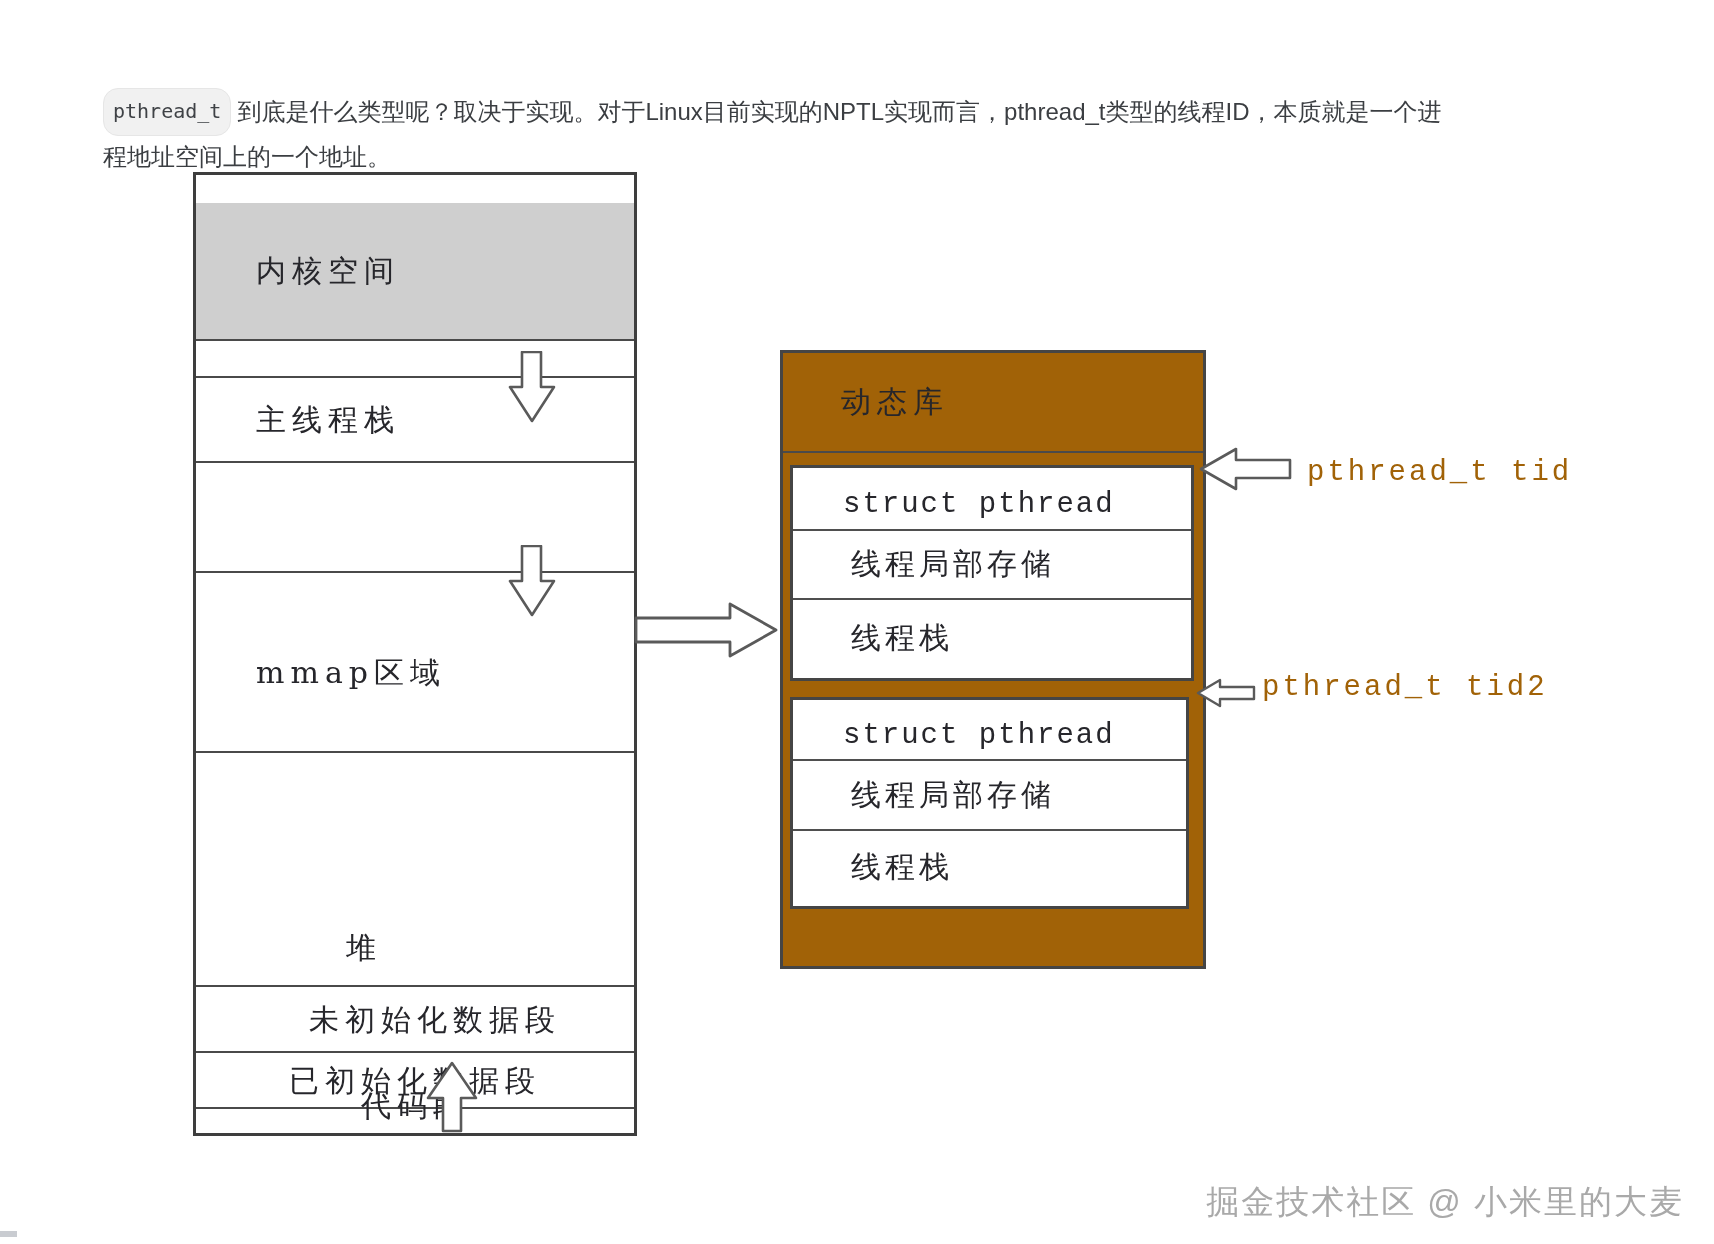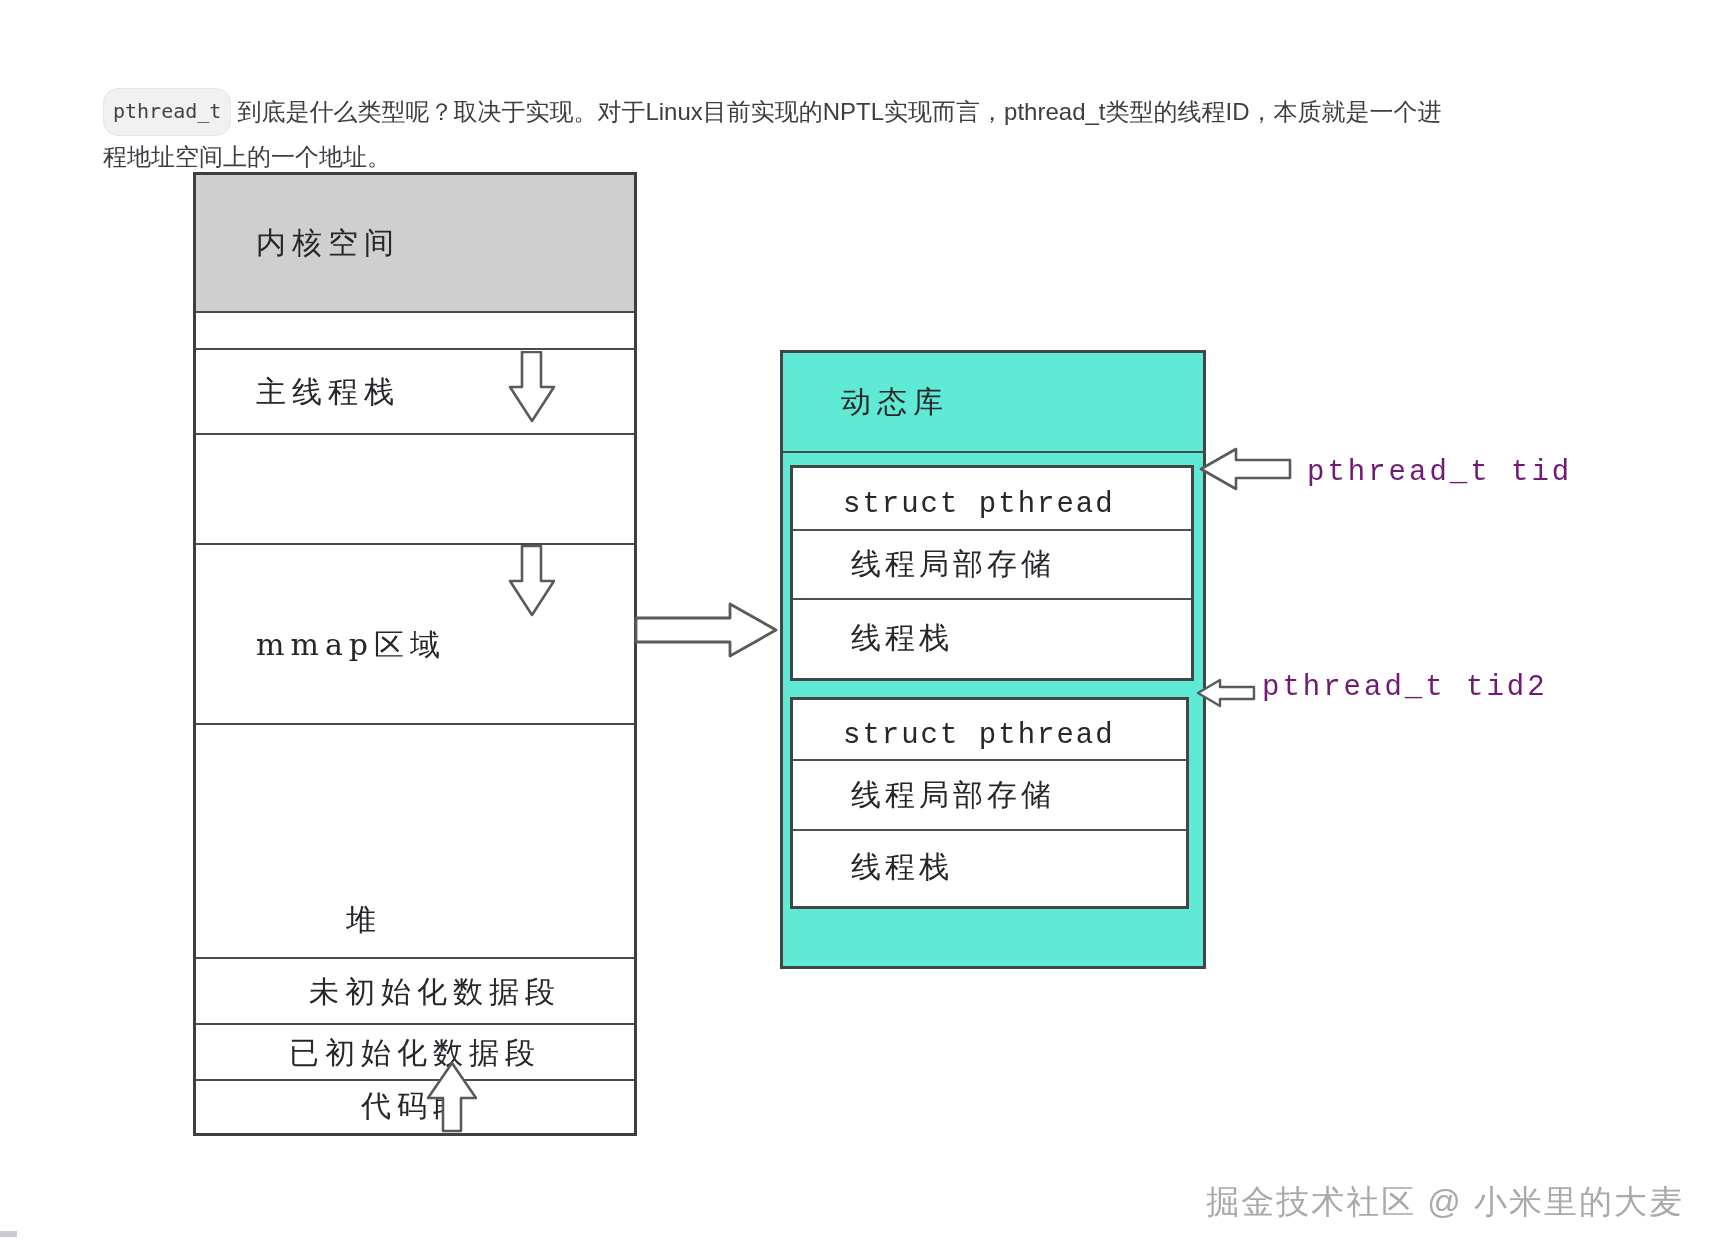--- a/index.html
+++ b/index.html
@@ -10,51 +10,51 @@
   .para{position:absolute;left:103px;top:64px;width:1352px;
         font-size:24px;line-height:41px;color:#3b3e42;}
   .inline-code{display:inline-block;font-family:"DejaVu Sans Mono",monospace;font-size:20px;
         background:#f1f1f1;border:1px solid #e6e6e6;border-radius:15px;
         padding:2px 9px 3px;color:#3f4246;margin-right:6px;vertical-align:2px;}
 
   
   .membox{position:absolute;left:193px;top:172px;width:438px;height:958px;
           border:3px solid #3e3e3e;background:#fff;}
   .sec{position:absolute;left:0;width:100%;box-sizing:border-box;display:flex;align-items:center;}
-  .sec.line{border-bottom:2px solid #4a4a4a;}
+  .sec.line{border-bottom:2px solid #4a4a4a;margin-top:28px;}
   .s-kernel{top:0;height:138px;background:#cfcfcf;}
   .s-strip{top:140px;height:35px;}
   .s-stack{top:177px;height:83px;}
   .s-empty1{top:262px;height:108px;}
   .s-mmap{top:392px;height:158px;}
   .s-heap{top:532px;height:252px;}
   .s-bss{top:786px;height:64px;justify-content:center;padding-left:40px;}
   .s-data{top:852px;height:54px;justify-content:center;}
   .s-text{top:908px;height:47px;justify-content:center;}
 
   .lbl{font-family:"DejaVu Serif",serif;font-size:30px;letter-spacing:6px;color:#26262b;white-space:nowrap;}
   .ind{padding-left:60px;}
   .heap-lbl{position:absolute;left:150px;bottom:16px;}
 
   .arr{position:absolute;}
 
   
   .rightbox{position:absolute;left:780px;top:350px;width:420px;height:613px;
-            border:3px solid #454545;background:#5eead4;}
+            border:3px solid #454545;background:#a16207;}
   .r-top{position:absolute;left:0;top:0;width:100%;height:100px;box-sizing:border-box;
          border-bottom:2px solid #4a4a4a;display:flex;align-items:center;}
   .inner{position:absolute;box-sizing:border-box;border:3px solid #454545;background:#fff;}
   .inner1{left:7px;top:112px;width:404px;height:216px;}
   .inner2{left:7px;top:344px;width:399px;height:212px;}
   .irow{box-sizing:border-box;display:flex;align-items:center;}
   .irow.line{border-bottom:2px solid #4f4f4f;}
   .mono{font-family:"Liberation Mono",monospace;font-size:29px;letter-spacing:2px;color:#26262b;white-space:nowrap;margin-top:11px;}
 
   .tid-label{position:absolute;font-family:"Liberation Mono",monospace;font-size:29px;
-             letter-spacing:3px;color:#701a75;white-space:nowrap;text-align:center;}
+             letter-spacing:3px;color:#a16207;white-space:nowrap;text-align:center;}
   .tid1{left:1307px;top:456px;}
   .tid2{left:1262px;top:671px;}
 
   
   .watermark{position:absolute;right:30px;top:1180px;font-size:33px;letter-spacing:2px;
              color:#a9a9a9;text-shadow:1px 1px 0 #ffffff,2px 2px 1px rgba(255,255,255,.8);}
 
   
   .corner-frag{position:absolute;left:0;top:1231px;width:17px;height:6px;background:#c9ccd1;}
 

